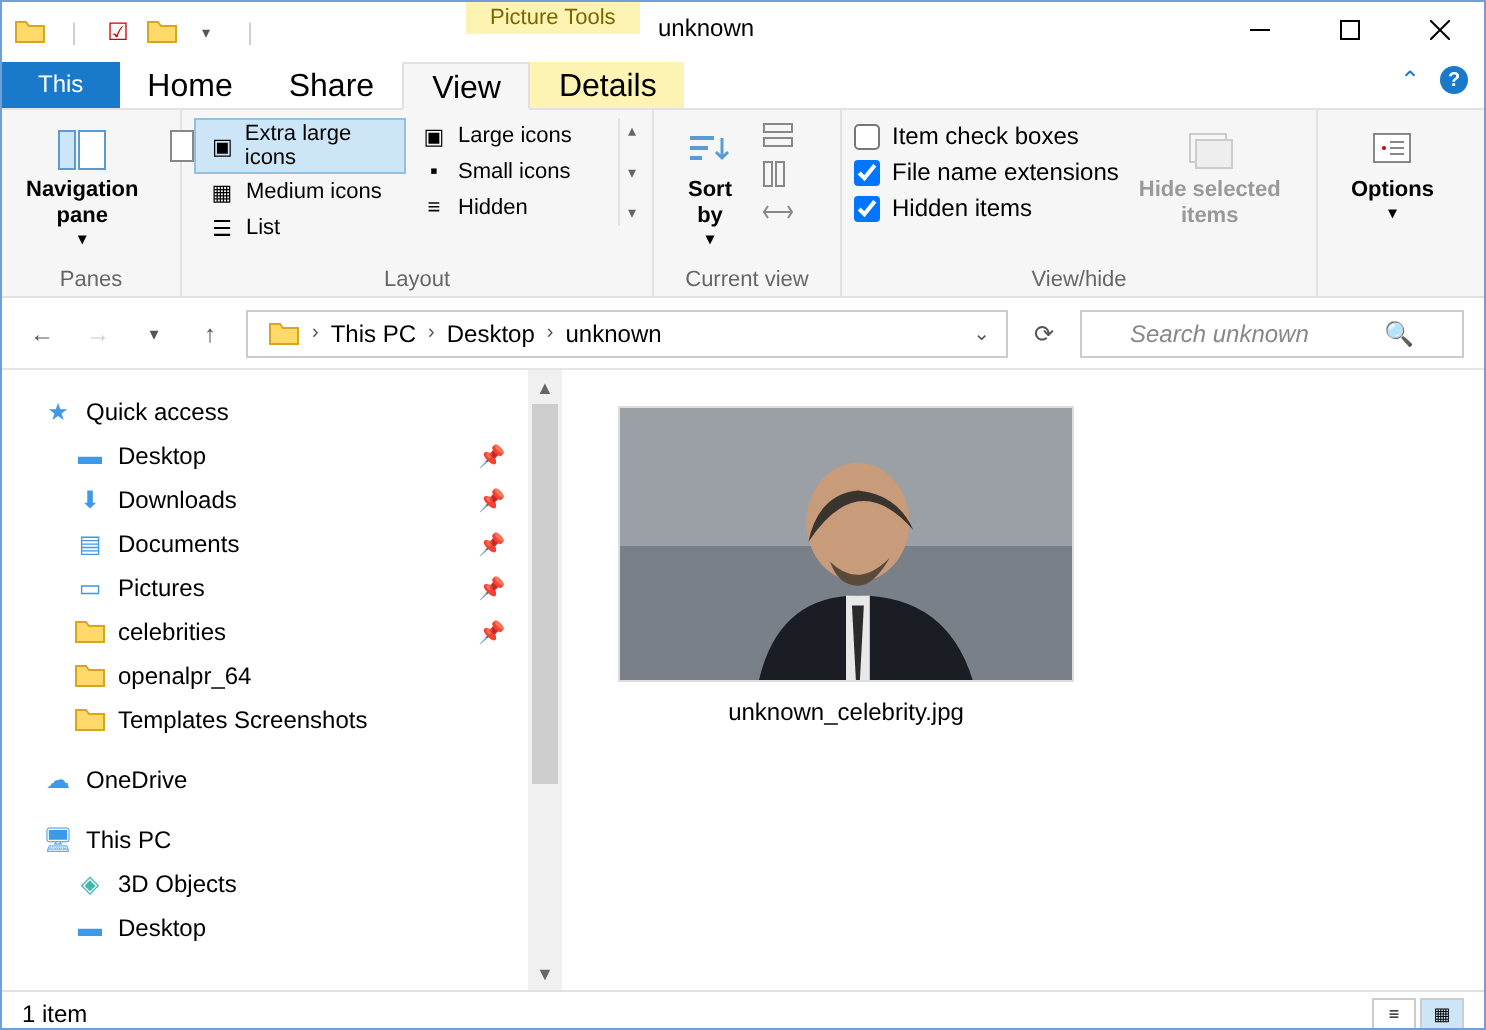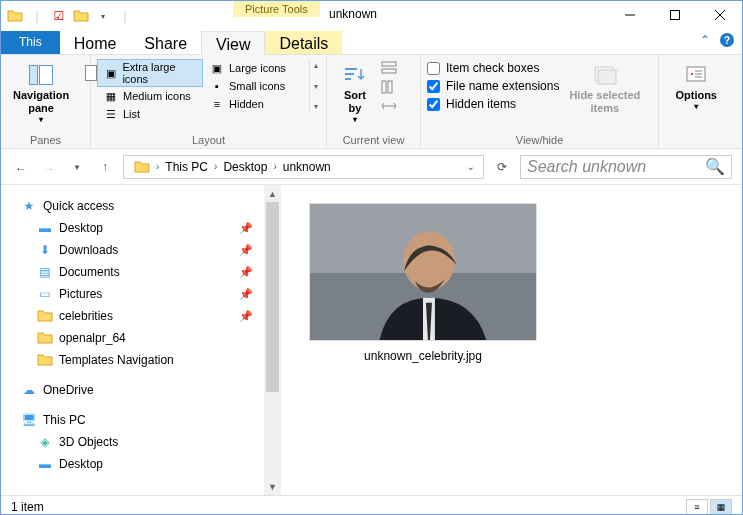--- a/index.html
+++ b/index.html
@@ -36,21 +36,21 @@
 .check-row { display: flex; align-items: center; gap: 6px; font-size: 12px; padding: 2px 0; }
 .dim { color: #999; }
 
 
 .addressbar { height: 36px; display: flex; align-items: center; gap: 8px; padding: 0 10px; border-bottom: 1px solid #e6e6e6; }
 .nav-arrow { width: 20px; height: 20px; display: flex; align-items: center; justify-content: center; color: #555; }
 .nav-arrow.dim { color: #ccc; }
 .addr-box { flex: 1; height: 24px; border: 1px solid #ccc; display: flex; align-items: center; padding: 0 4px; gap: 0; }
 .crumb { padding: 0 6px; font-size: 12px; display: flex; align-items: center; gap: 4px; }
 .crumb-sep { color: #555; font-size: 10px; }
-.search-box { width: 212px; height: 24px; border: 1px solid #ccc; display: flex; align-items: center; padding: 0 6px; color: #888; font-style: italic; font-size: 16px; justify-content: space-between; }
+.search-box { width: 192px; height: 24px; border: 1px solid #ccc; display: flex; align-items: center; padding: 0 24px; color: #888; font-style: italic; font-size: 12px; justify-content: space-between; }
 
 
 .main { display: flex; height: 310px; }
 .sidebar { width: 280px; border-right: none; padding: 10px 0 0 0; overflow: hidden; position: relative; }
 .sb-scroll { position: absolute; right: 0; top: 0; width: 17px; height: 100%; background: #f0f0f0; display: flex; flex-direction: column; }
 .sb-scroll-btn { height: 17px; display: flex; align-items: center; justify-content: center; color: #666; font-size: 9px; }
 .sb-thumb { background: #cdcdcd; height: 190px; margin: 0 2px; }
 .tree-item { display: flex; align-items: center; gap: 6px; padding: 3px 4px 3px 20px; font-size: 12px; }
 .tree-item.sub { padding-left: 36px; }
 .tree-icon { width: 16px; height: 16px; display: inline-flex; align-items: center; justify-content: center; }
@@ -336,21 +336,21 @@
           </svg>
         </span>
         <span>openalpr_64</span>
       </div>
     <div class="tree-item sub">
         <span class="tree-icon">
           <svg class="folder-ic" viewBox="0 0 16 16">
             <path fill="#ffd96a" stroke="#d9a420" d="M1 3h5l1.5 2H15v8H1z"></path>
           </svg>
         </span>
-        <span>Templates Navigation</span>
+        <span>Templates Screenshots</span>
       </div>
     <div style="height:8px"></div>
     <div class="tree-item">
         <span class="tree-icon" style="color:#3e9ae8">☁</span>
         <span>OneDrive</span>
       </div>
     <div style="height:8px"></div>
     <div class="tree-item">
         <span class="tree-icon" style="color:#3e9ae8">🖥</span>
         <span>This PC</span>

